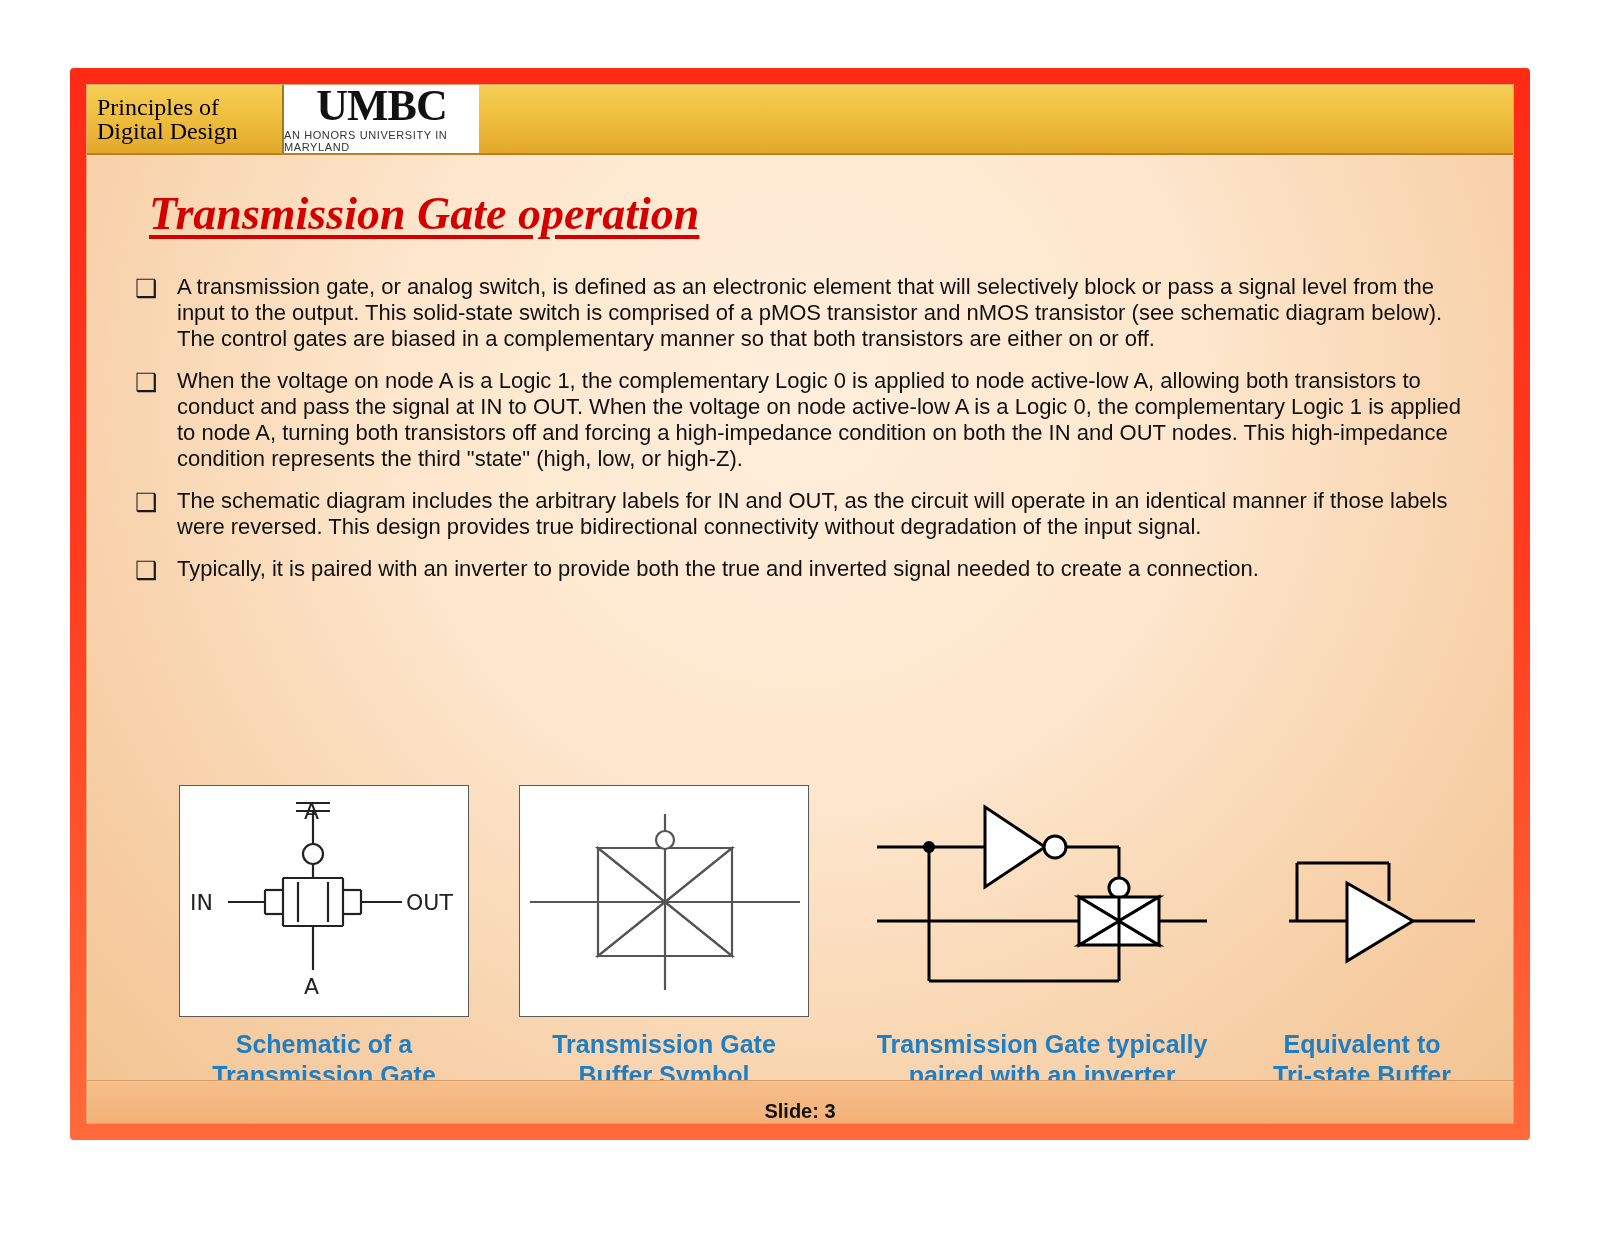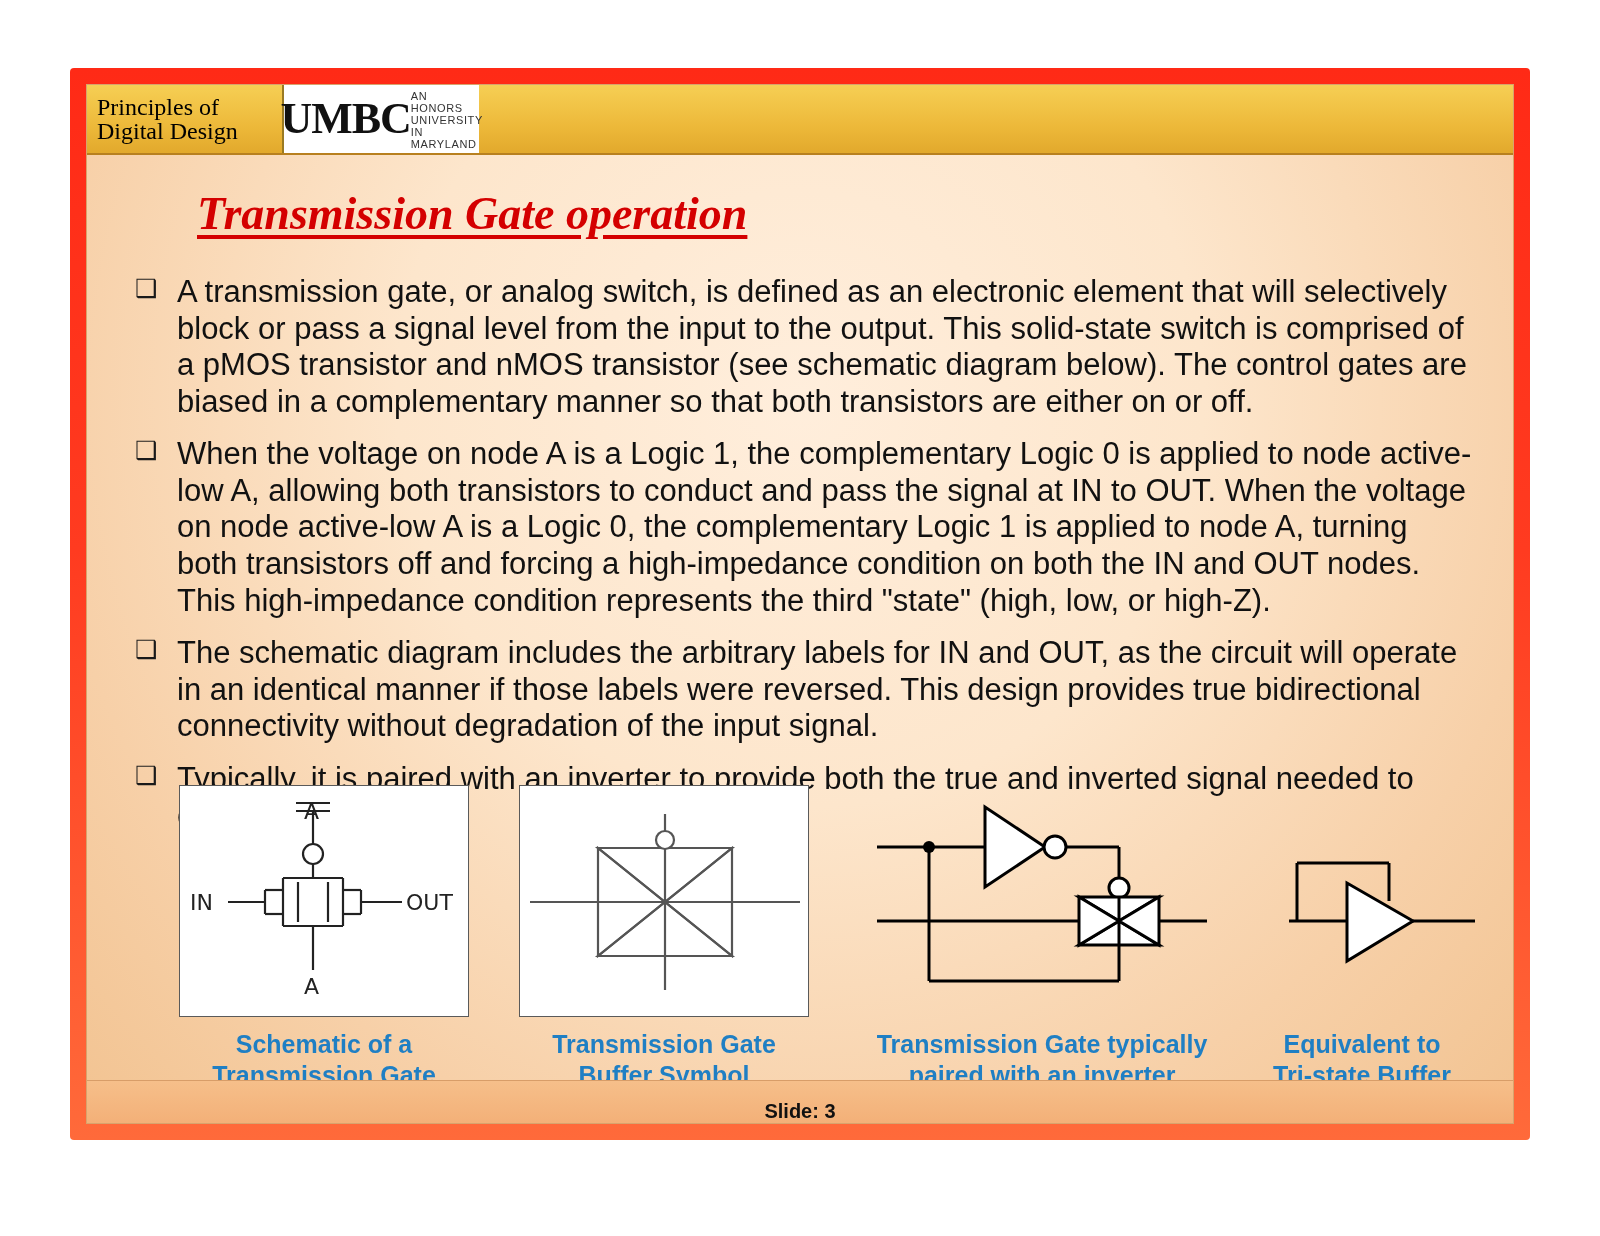--- a/index.html
+++ b/index.html
@@ -77,21 +77,21 @@
     font-weight: normal;
     font-size: 27px;
     padding-left: 14px;
   }
   .hdr-logo {
     width: 196px;
     height: 100%;
     background: #ffffff;
     border-left: 1px solid #9a7a22;
     display: flex;
-    flex-direction: row;
+    flex-direction: column;
     align-items: center;
     justify-content: center;
     box-sizing: border-box;
   }
   .logo-text {
     font-family: "Liberation Serif", serif;
     font-size: 44px;
     font-weight: bold;
     letter-spacing: -1px;
     line-height: 0.95;
@@ -127,21 +127,21 @@
   }
   .bullet-marker {
     flex: 0 0 42px;
     font-size: 25px;
     line-height: 1.18;
     color: #1a1a1a;
     padding-left: 4px;
   }
   .bullet-text {
     flex: 1;
-    font-size: 31px;
+    font-size: 22px;
     line-height: 1.18;
     color: #111;
     text-align: left;
   }
 
   
   .figures {
     position: absolute;
     left: 60px;
     top: 700px;
@@ -196,21 +196,21 @@
       <div class="hdr-left">
         <div>Principles of</div>
         <div>Digital Design</div>
       </div>
       <div class="hdr-logo">
         <div class="logo-text">UMBC</div>
         <div class="logo-sub">AN HONORS UNIVERSITY IN MARYLAND</div>
       </div>
     </div>
 
-    <div style="padding:16px;margin-left:48px;">
+    <div style="padding:16px;">
       <div class="title">Transmission Gate operation</div>
     </div>
 
     <div class="bullets">
       <div class="bullet">
         <div class="bullet-marker">❑</div>
         <div class="bullet-text">A transmission gate, or analog switch, is defined as an electronic element that will selectively block or pass a signal level from the input to the output. This solid-state switch is comprised of a pMOS transistor and nMOS transistor (see schematic diagram below). The control gates are biased in a complementary manner so that both transistors are either on or off.</div>
       </div>
       <div class="bullet">
         <div class="bullet-marker">❑</div>

